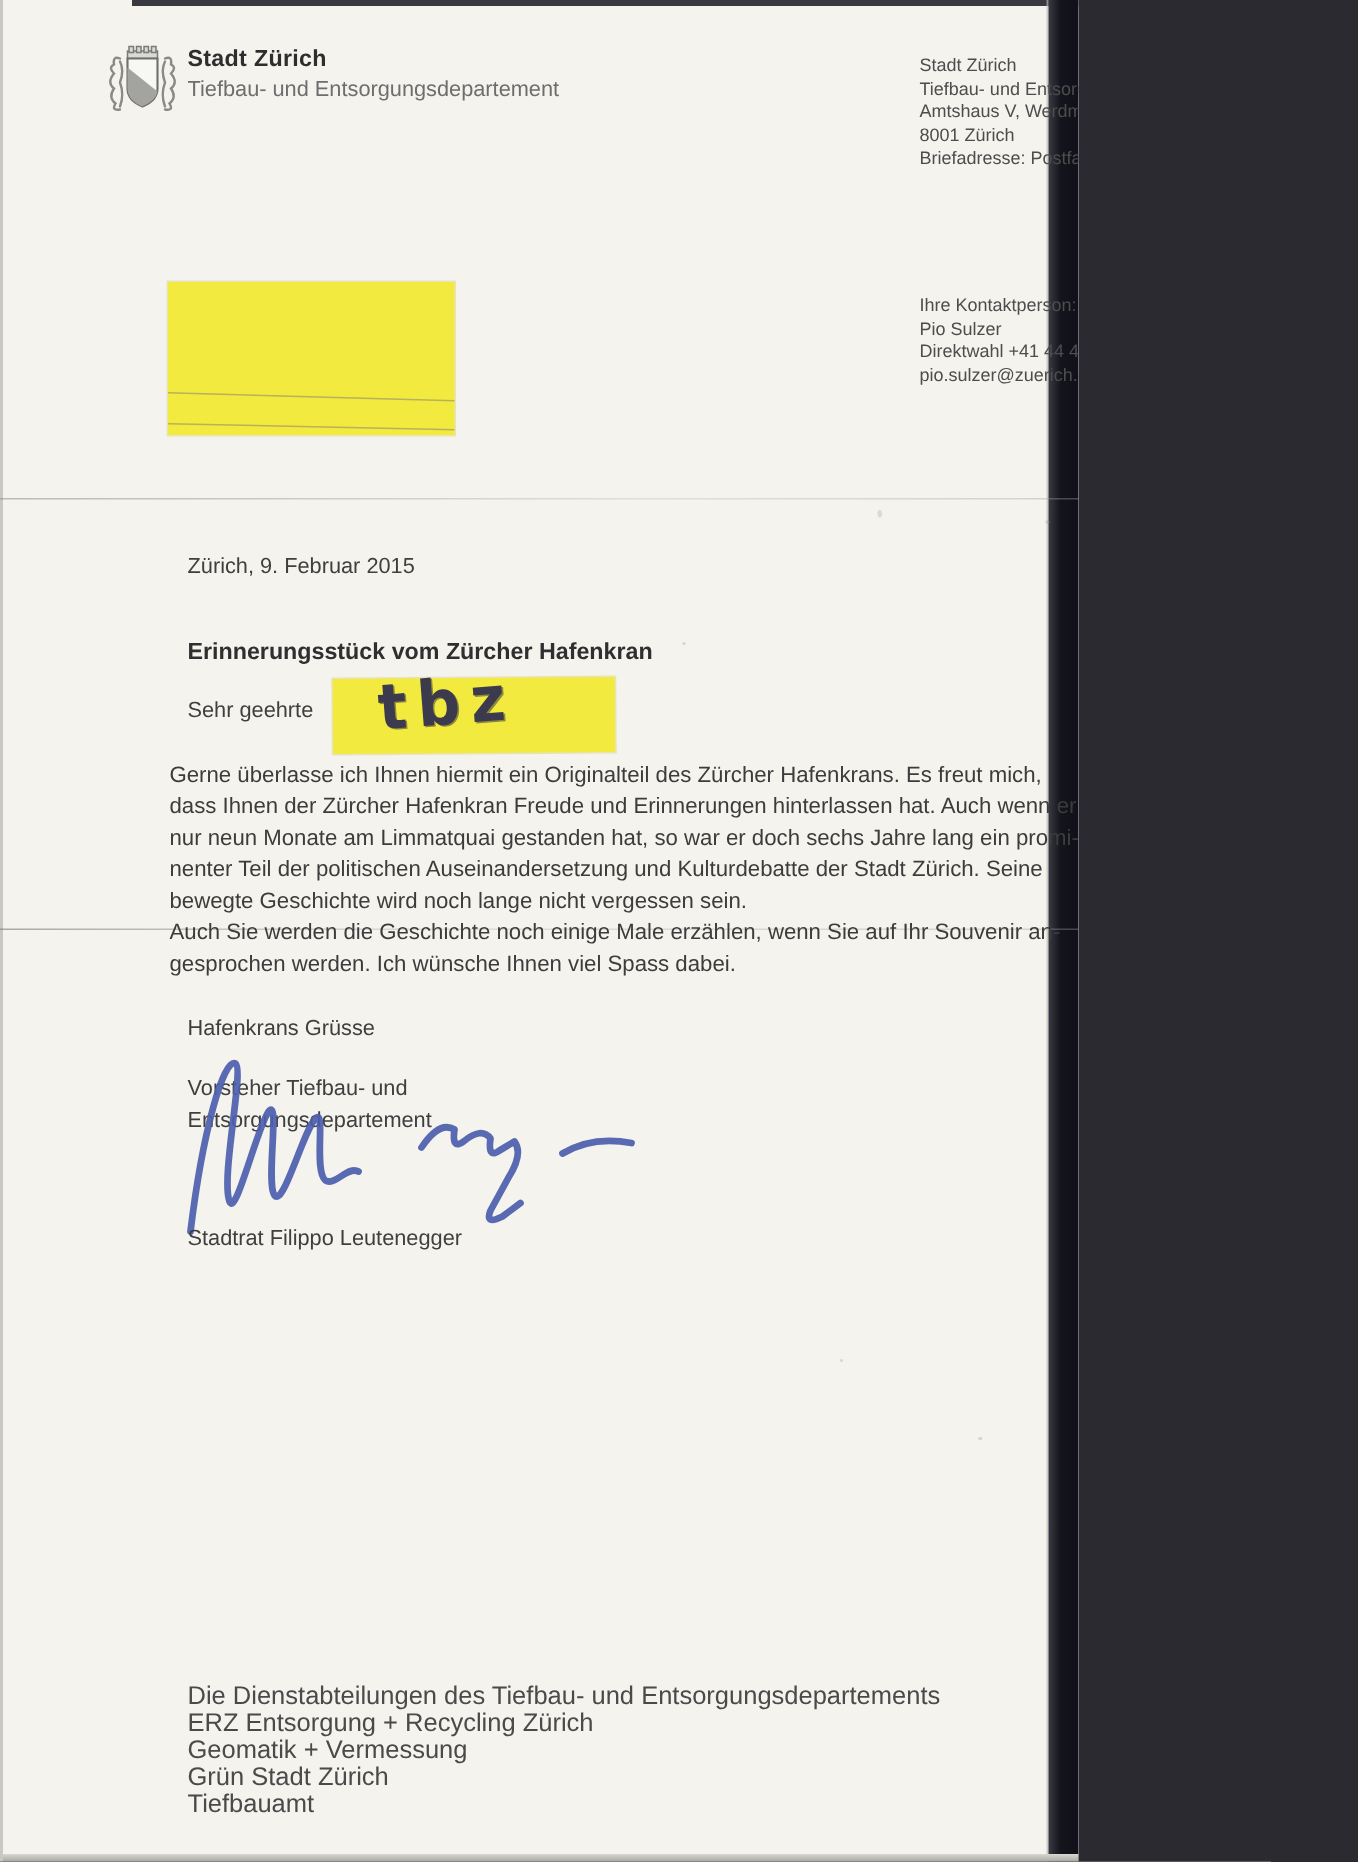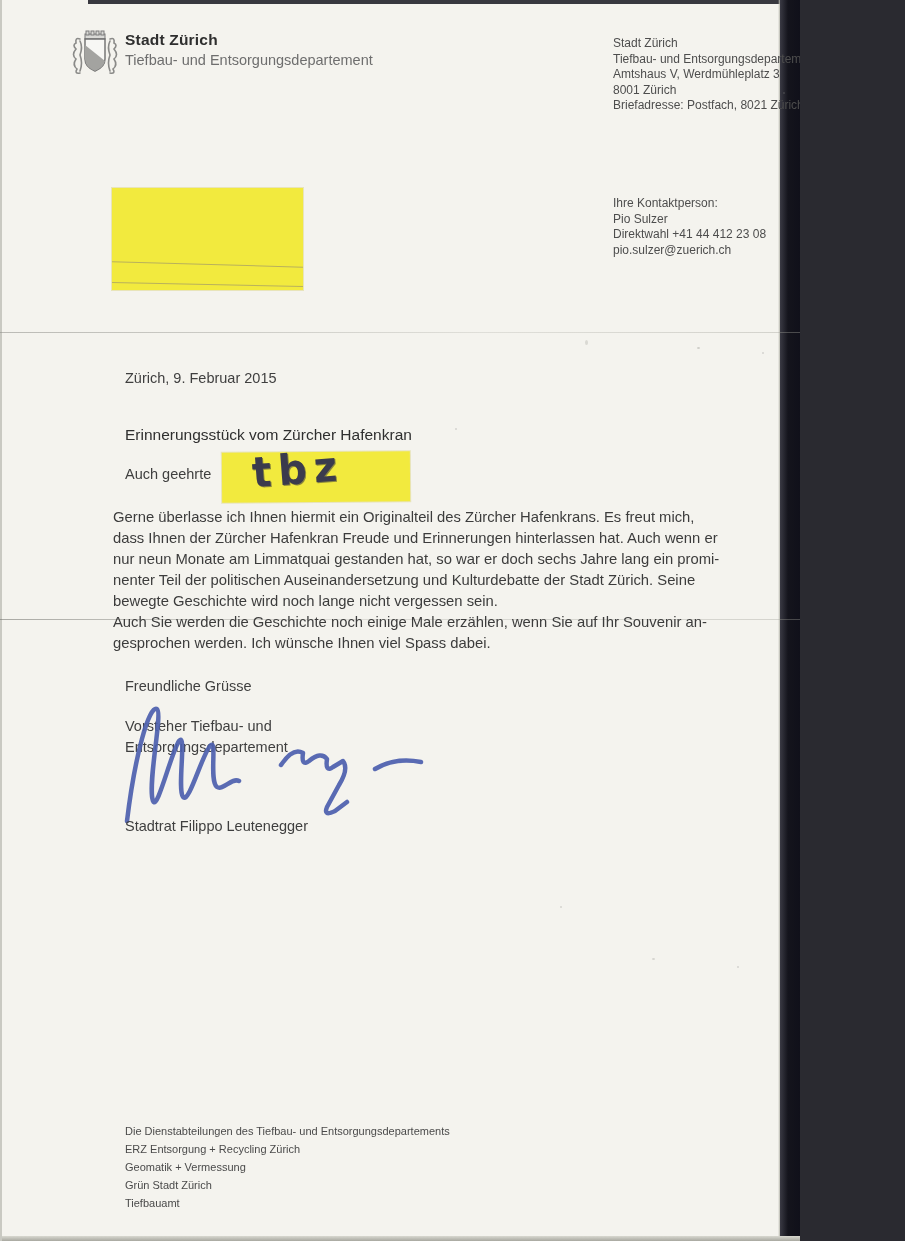--- a/index.html
+++ b/index.html
@@ -1,18 +1,18 @@
 <!DOCTYPE html>
 <html><head>
 <meta charset="utf-8">
 <style>
   html,body{margin:0;padding:0;background:#2a2a30;}
   .page{
     position:relative;
-    width:800px;height:1241px;
+    width:719px;height:1241px;
     background:#f4f3ee;
     overflow:hidden;
     font-family:"Liberation Sans", sans-serif;
     color:#3f3f3f;
   }
   
   .edge-right{position:absolute;top:0;right:0;width:20px;height:100%;
     background:linear-gradient(to right,#3a3a44 0%,#14141c 40%,#10101a 100%);}
   .paper-edge-line{position:absolute;top:0;right:20px;width:2px;height:100%;
     background:linear-gradient(to right,rgba(170,170,160,0),#b8b8ae);}
@@ -48,30 +48,30 @@
   .handwriting{
     position:absolute;left:30px;top:-6px;
     font-family:"DejaVu Sans", sans-serif;font-weight:bold;
     font-size:40px;color:#3b3b4d;letter-spacing:7px;
     transform:rotate(-4deg) scaleY(1.05);
     text-shadow:1px 1px 0 rgba(40,40,60,.5);
   }
 
   
   .dateline{position:absolute;left:125px;top:370px;font-size:14.5px;}
-  .subject{position:absolute;left:125px;top:426px;font-size:15.5px;font-weight:normal;color:#2f2f2f;}
+  .subject{position:absolute;left:125px;top:426px;font-size:15.5px;font-weight:bold;color:#2f2f2f;}
   .salutation{position:absolute;left:125px;top:466px;font-size:14.5px;}
   .bodytext{position:absolute;left:113px;top:507px;width:660px;font-size:14.8px;line-height:21px;white-space:pre-line;color:#3c3c3c;}
   .closing{position:absolute;left:125px;top:678px;font-size:14.5px;}
   .signer-role{position:absolute;left:125px;top:716px;font-size:14.5px;line-height:21px;white-space:pre-line;}
   .signature{position:absolute;left:113px;top:693px;}
   .signer-name{position:absolute;left:125px;top:818px;font-size:14.5px;text-align:center;}
 
   
-  .footer{position:absolute;left:125px;top:1122px;font-size:11px;line-height:18px;color:#4a4a4a;white-space:pre-line;}
+  .footer{position:absolute;left:125px;top:1122px;font-size:17px;line-height:18px;color:#4a4a4a;white-space:pre-line;}
 </style>
 </head>
 <body>
 
 <div class="page">
 
   <div class="edge-top"></div>
   <div class="paper-edge-line"></div>
   <div class="edge-right"></div>
   <div class="edge-bottom"></div>
@@ -124,34 +124,34 @@
 Direktwahl +41 44 412 23 08
 pio.sulzer@zuerich.ch</div>
 
   <div class="sticker sticker1">
     <div class="sep1"></div>
     <div class="sep2"></div>
   </div>
 
   <div class="dateline">Zürich, 9. Februar 2015</div>
   <div class="subject">Erinnerungsstück vom Zürcher Hafenkran</div>
-  <div class="salutation">Auch geehrte</div>
+  <div class="salutation">Sehr geehrte</div>
 
   <div class="sticker sticker2">
     <div class="handwriting">tbz</div>
   </div>
 
   <div class="bodytext">Gerne überlasse ich Ihnen hiermit ein Originalteil des Zürcher Hafenkrans. Es freut mich,
 dass Ihnen der Zürcher Hafenkran Freude und Erinnerungen hinterlassen hat. Auch wenn er
 nur neun Monate am Limmatquai gestanden hat, so war er doch sechs Jahre lang ein promi-
 nenter Teil der politischen Auseinandersetzung und Kulturdebatte der Stadt Zürich. Seine
 bewegte Geschichte wird noch lange nicht vergessen sein.
 Auch Sie werden die Geschichte noch einige Male erzählen, wenn Sie auf Ihr Souvenir an-
 gesprochen werden. Ich wünsche Ihnen viel Spass dabei.</div>
-  <div class="closing">Freundliche Grüsse</div>
+  <div class="closing">Hafenkrans Grüsse</div>
   <div class="signer-role">Vorsteher Tiefbau- und
 Entsorgungsdepartement</div>
 
   <svg class="signature" width="340" height="140" viewBox="0 0 340 140">
     <g fill="none" stroke="#4c5fae" stroke-width="4.5" stroke-linecap="round" stroke-linejoin="round" opacity="0.92">
       <path d="M14,128 C22,62 36,12 44,16 C50,20 34,92 40,108 C44,119 58,60 66,48 C74,38 64,96 70,104 C76,112 90,58 98,52 C104,48 96,88 104,94 C110,98 119,84 126,88"></path>
       <path d="M168,72 Q180,54 190,60 Q188,74 196,68 Q208,58 214,66 Q212,80 220,74 L230,68 Q236,76 226,92 L214,114 Q210,124 222,118 L234,109"></path>
       <path d="M262,76 Q282,64 308,69"></path>
     </g>
   </svg>

